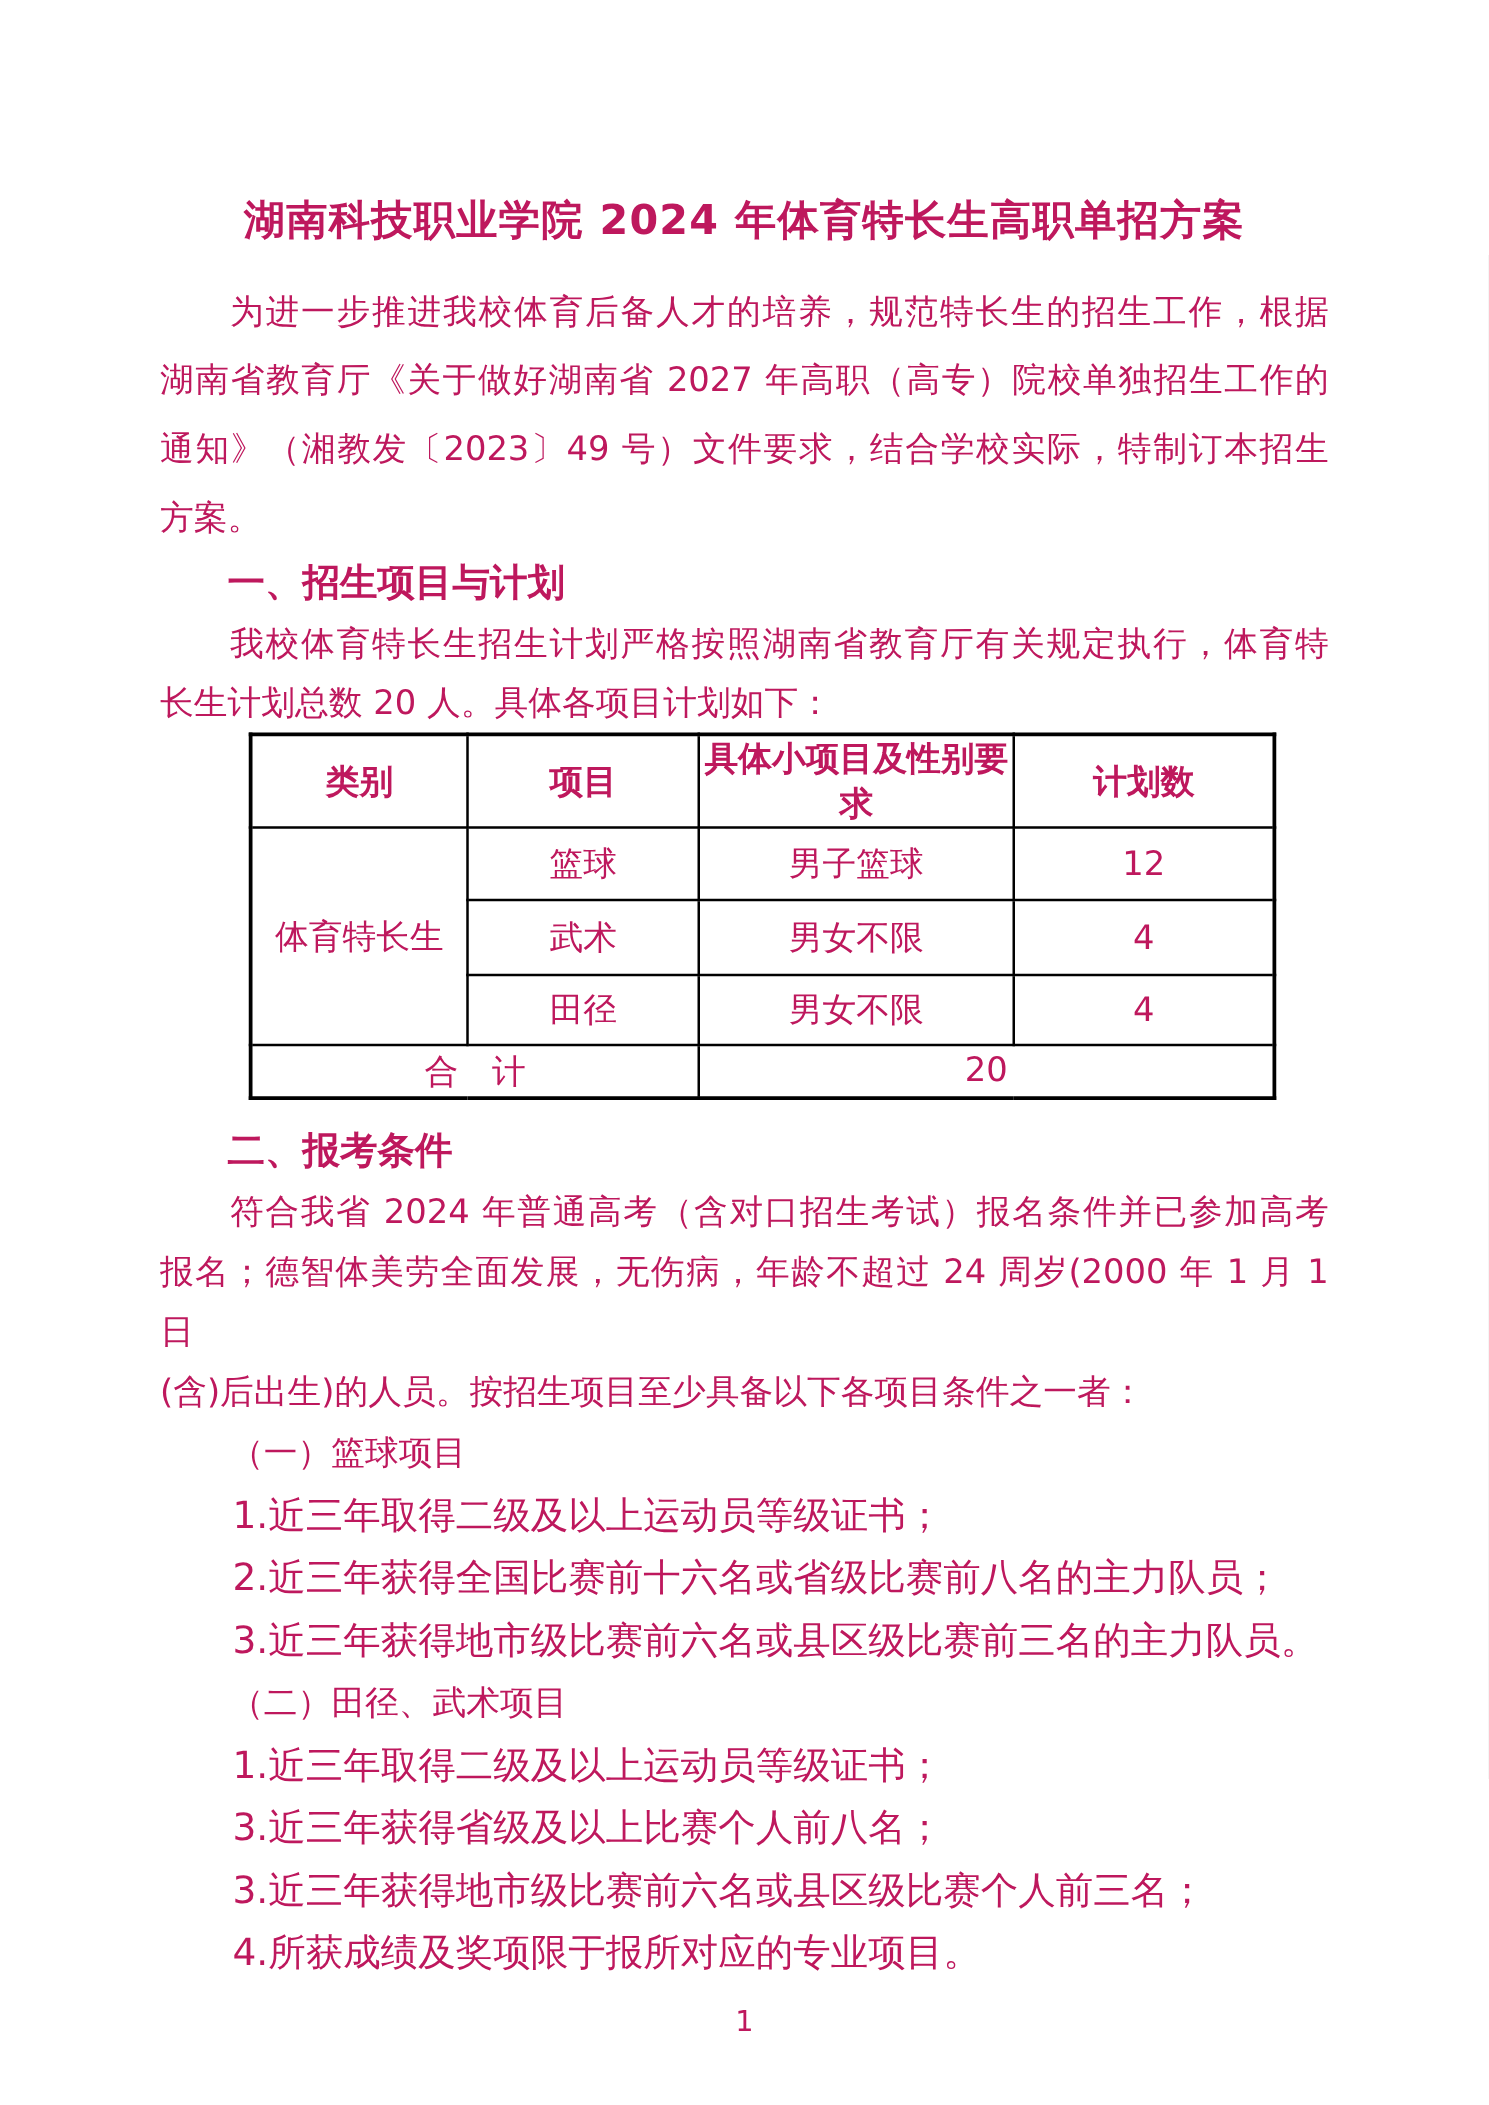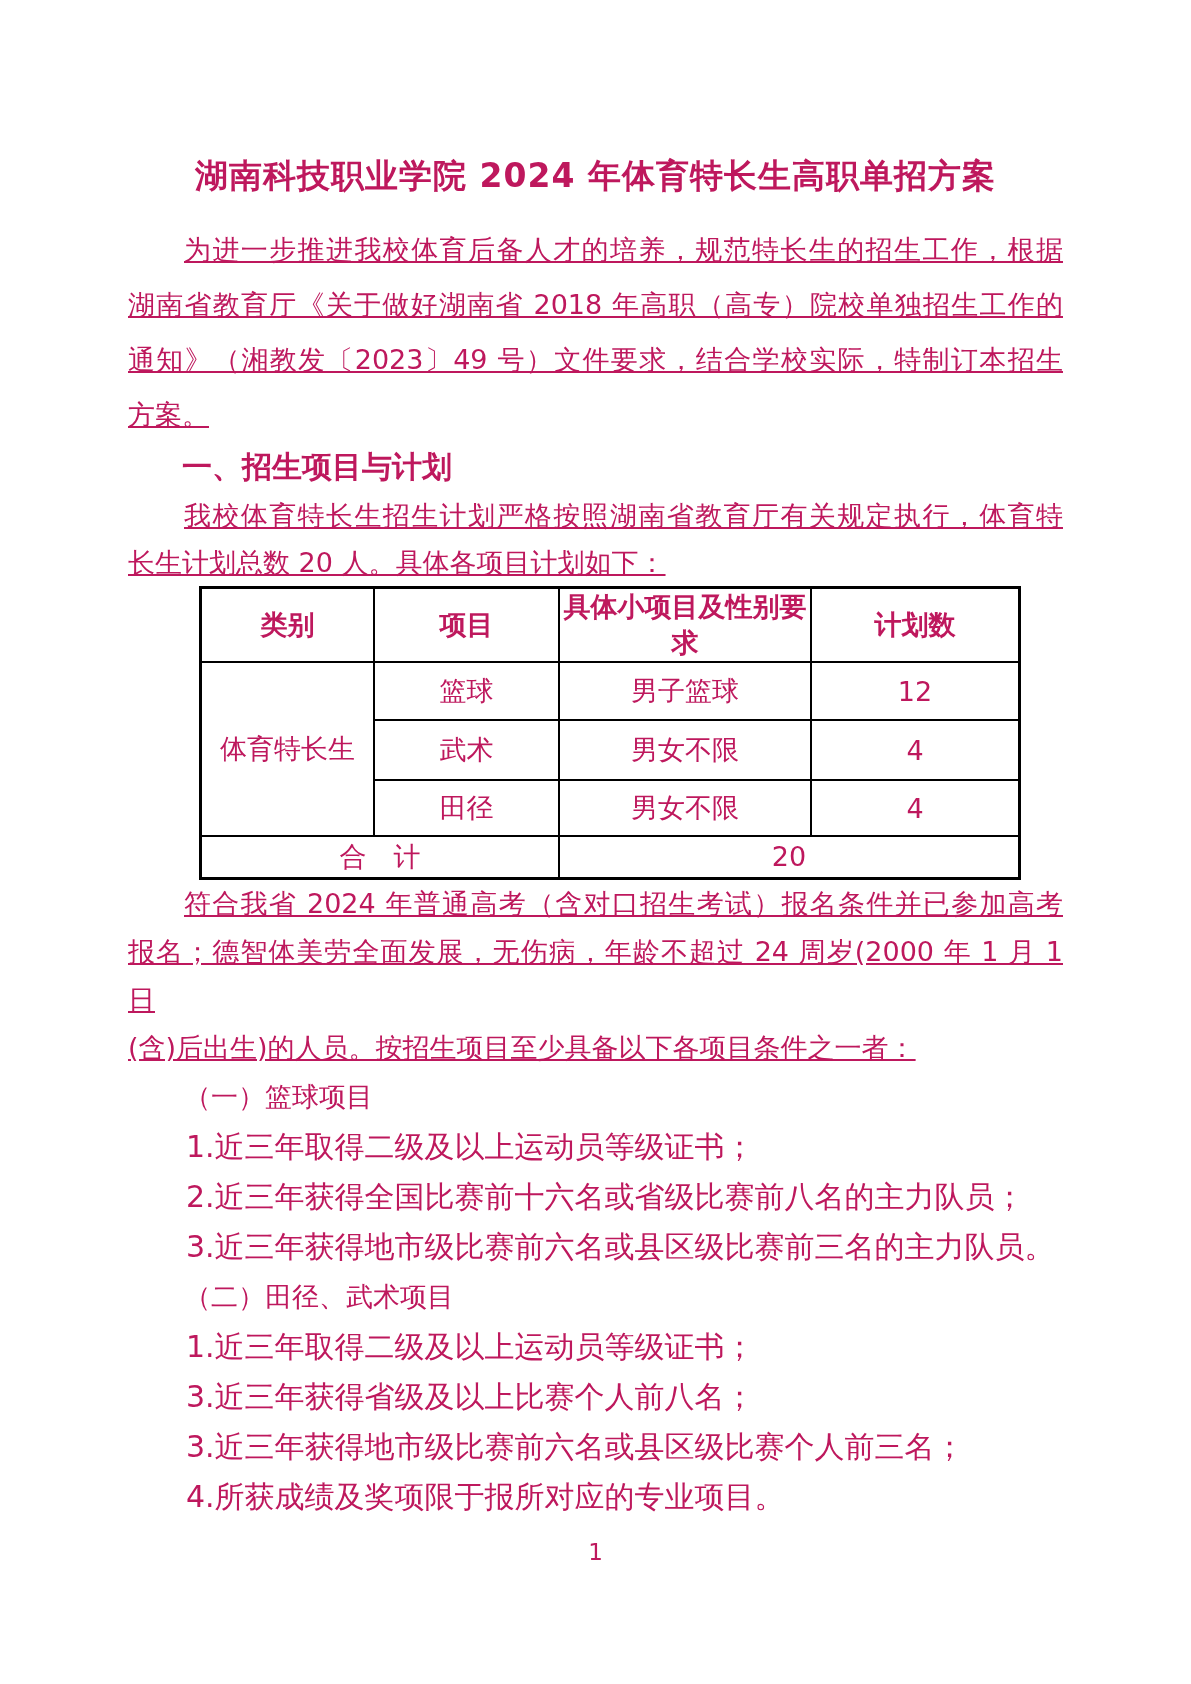--- a/index.html
+++ b/index.html
@@ -24,21 +24,21 @@
     font-weight: 700;
     text-align: center;
     line-height: 48px;
     letter-spacing: 1px;
   }
   .para { font-size: 27px; }
   .intro-para { margin-top: 22px; }
   .intro-para .line { line-height: 55px; }
   .s1-para .line { line-height: 47px; }
   .s2-para .line { line-height: 48px; }
-  .line { text-align: left; text-decoration: underline; }
+  .line { text-align: left; }
   .j {
     text-align: justify;
     text-align-last: justify;
   }
   .indent { text-indent: 56px; }
   .sec-heading {
     font-size: 30px;
     font-weight: 700;
     line-height: 50px;
     padding-left: 54px;
@@ -88,21 +88,21 @@
 </style>
 </head>
 <body>
 
 <div class="page">
 
   <div class="doc-title">湖南科技职业学院 2024 年体育特长生高职单招方案</div>
 
   <div class="para intro-para">
     <div class="line indent j">为进一步推进我校体育后备人才的培养，规范特长生的招生工作，根据</div>
-    <div class="line j">湖南省教育厅《关于做好湖南省 2018 年高职（高专）院校单独招生工作的</div>
+    <div class="line j">湖南省教育厅《关于做好湖南省 2027 年高职（高专）院校单独招生工作的</div>
     <div class="line j">通知》（湘教发〔2023〕49 号）文件要求，结合学校实际，特制订本招生</div>
     <div class="line">方案。</div>
   </div>
 
   <div class="sec-heading">一、招生项目与计划</div>
 
   <div class="para s1-para">
     <div class="line indent j">我校体育特长生招生计划严格按照湖南省教育厅有关规定执行，体育特</div>
     <div class="line">长生计划总数 20 人。具体各项目计划如下：</div>
   </div>
@@ -131,20 +131,21 @@
       <td>男女不限</td>
       <td>4</td>
     </tr>
     <tr class="row-total">
       <td colspan="2">合　计</td>
       <td colspan="2">20</td>
     </tr>
   </tbody>
     </table>
 
+  <div class="sec-heading second">二、报考条件</div>
 
   <div class="para s2-para">
     <div class="line indent j">符合我省 2024 年普通高考（含对口招生考试）报名条件并已参加高考</div>
     <div class="line j">报名；德智体美劳全面发展，无伤病，年龄不超过 24 周岁(2000 年 1 月 1 日</div>
     <div class="line">(含)后出生)的人员。按招生项目至少具备以下各项目条件之一者：</div>
   </div>
 
   <div class="sub-heading">（一）篮球项目</div>
   <div class="list-item">1.近三年取得二级及以上运动员等级证书；</div>
   <div class="list-item">2.近三年获得全国比赛前十六名或省级比赛前八名的主力队员；</div>

